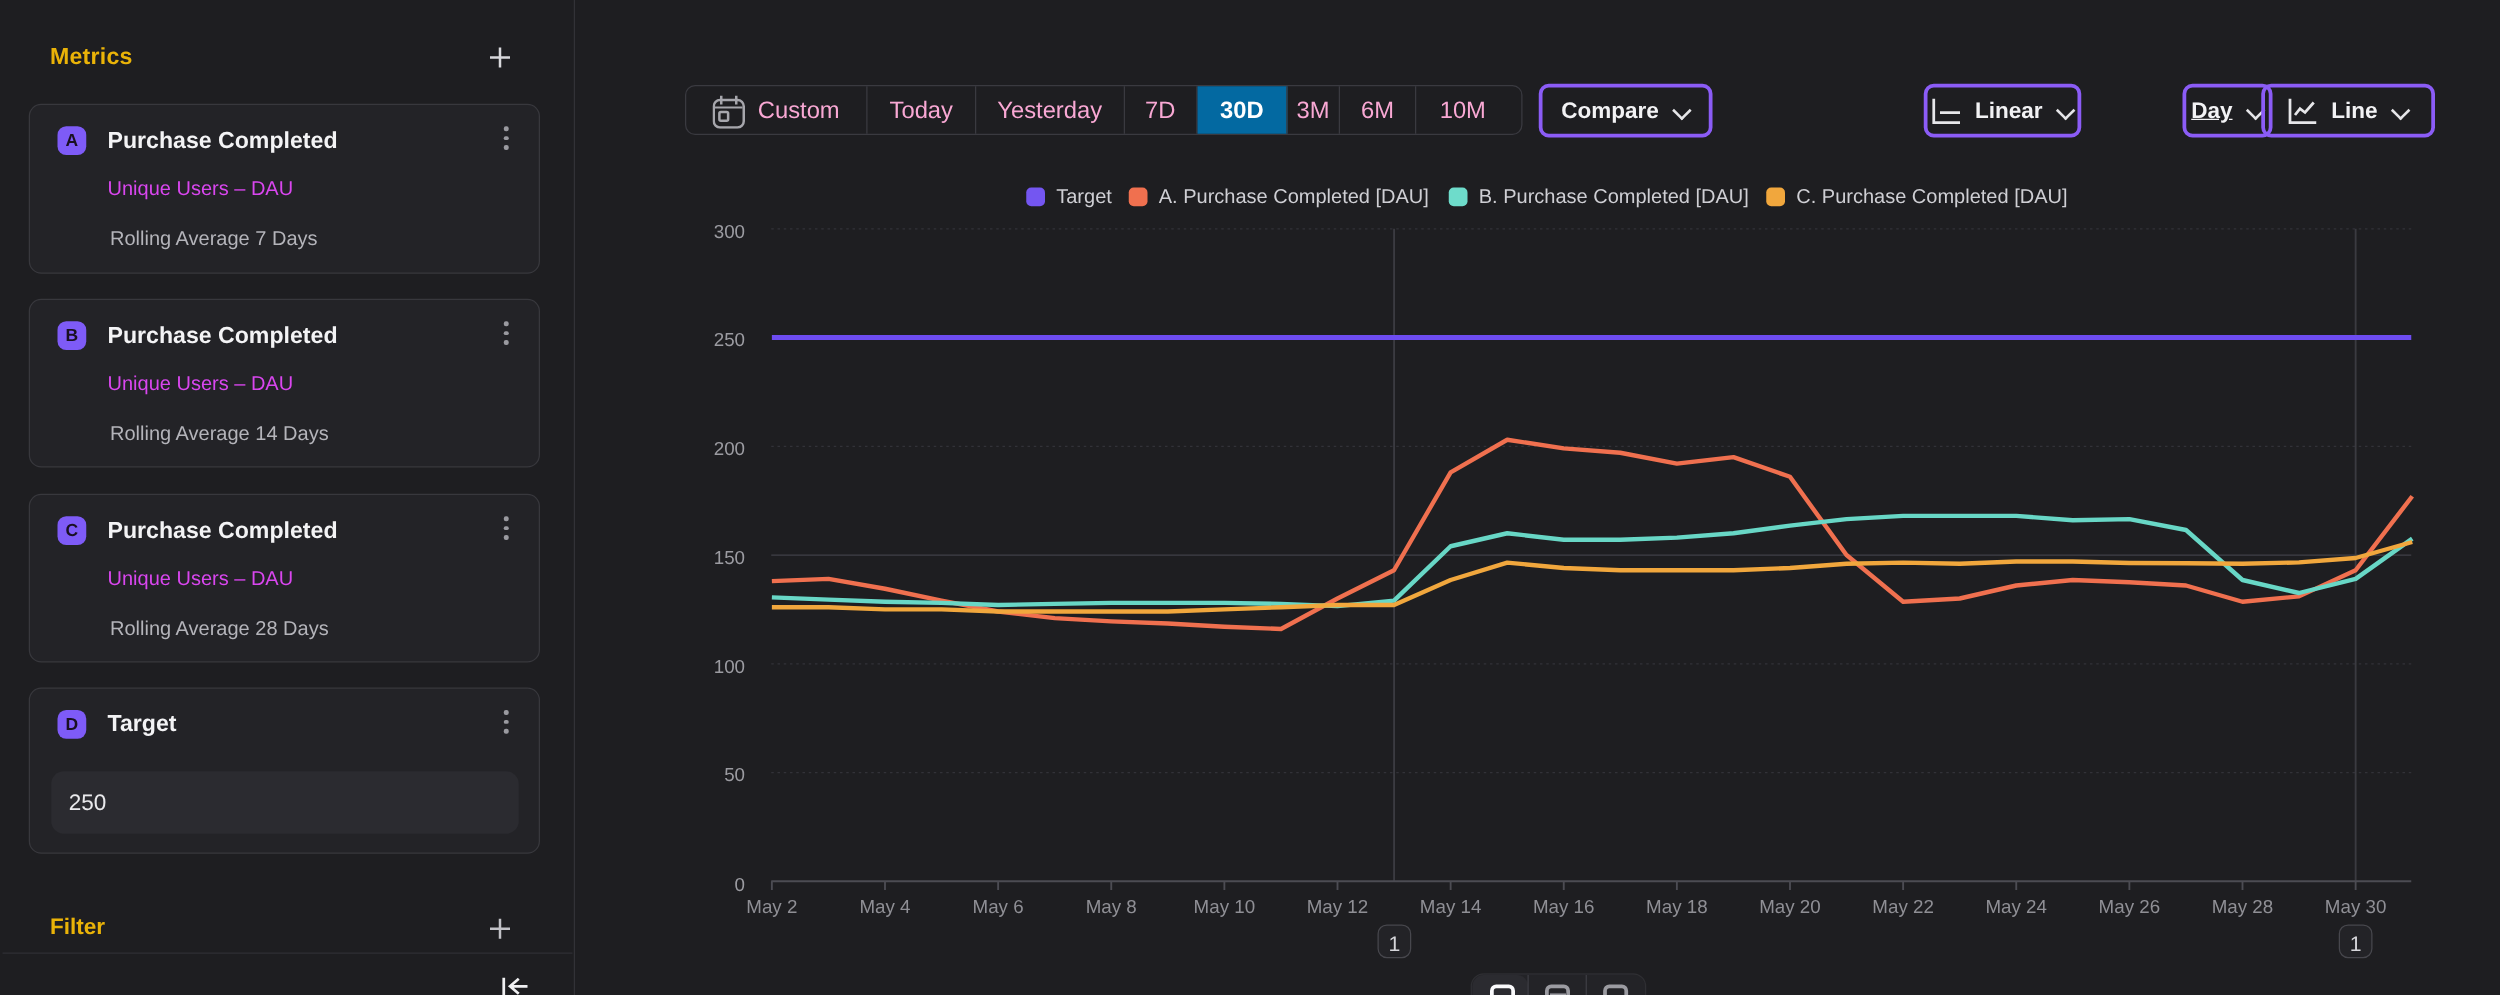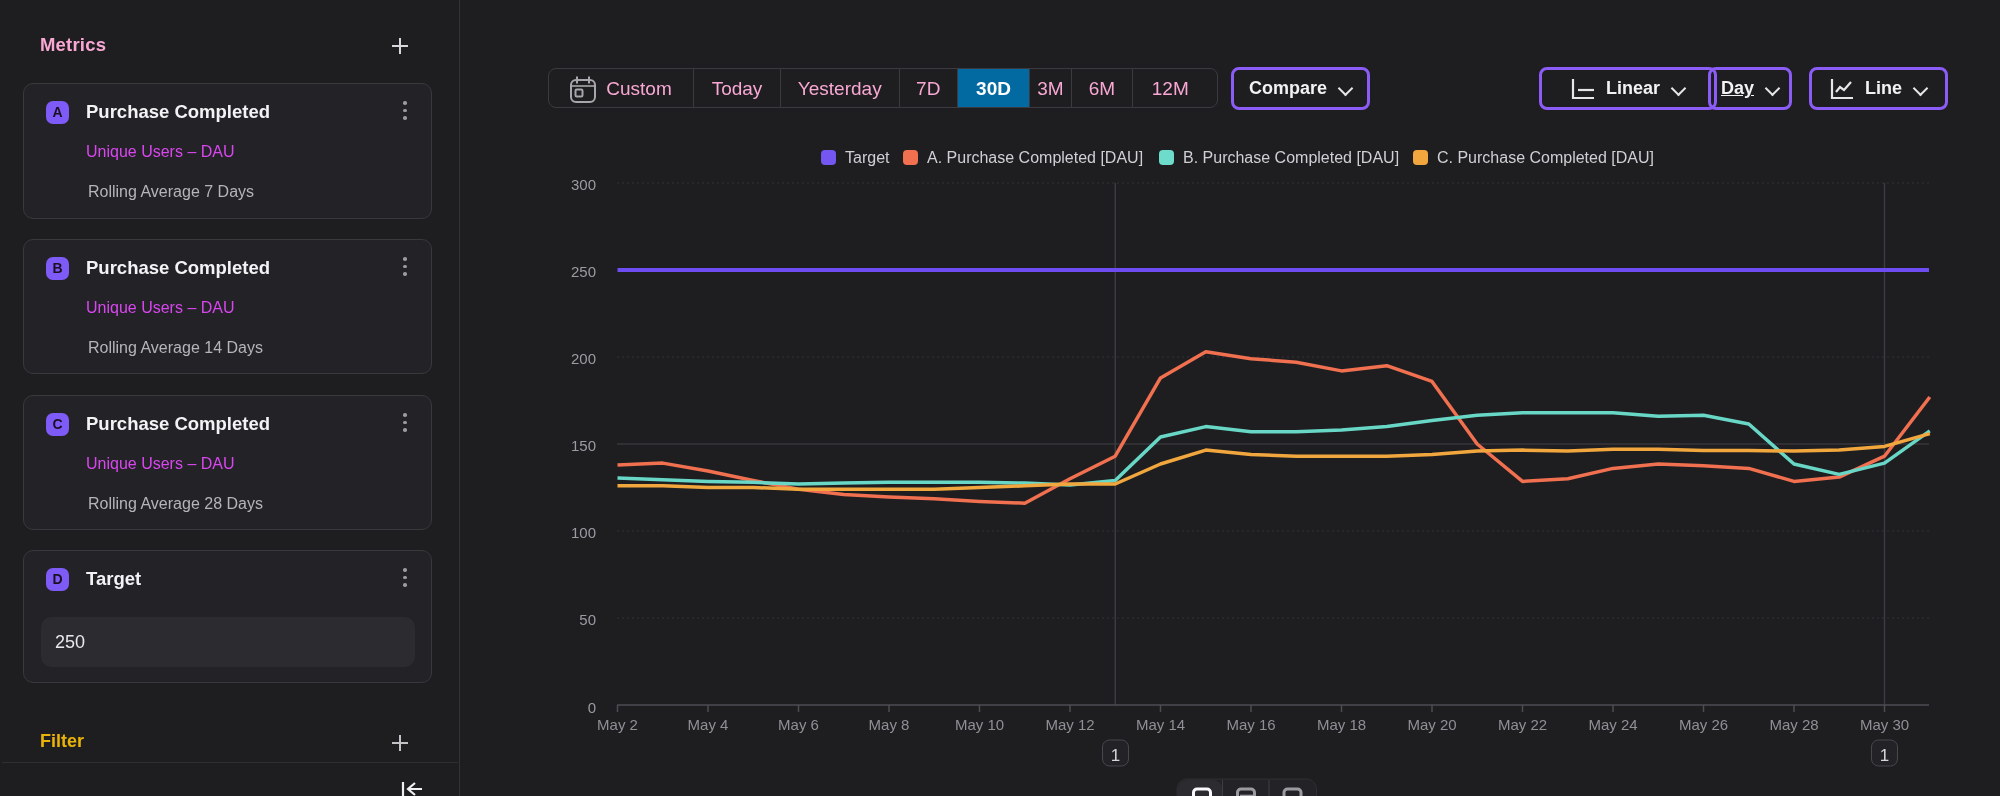--- a/index.html
+++ b/index.html
@@ -1,19 +1,19 @@
 <!DOCTYPE html>
 <html><head>
 <meta charset="utf-8">
 <style>
 * { margin:0; padding:0; box-sizing:border-box; }
 html,body { width:2000px; height:796px; overflow:hidden; background:#1e1e21; font-family:"Liberation Sans", sans-serif; }
 .abs { position:absolute; }
 #sidebar { position:absolute; left:0; top:0; width:460px; height:796px; border-right:1px solid #323237; }
-.metrics-h { position:absolute; left:40px; top:34px; font-size:18.5px; font-weight:700; color:#f9a8d4; letter-spacing:0.2px; }
+.metrics-h { position:absolute; left:40px; top:34px; font-size:18.5px; font-weight:700; color:#eab308; letter-spacing:0.2px; }
 .card { position:absolute; left:23px; width:409px; background:#232327; border:1px solid #38383d; border-radius:10px; }
 .badge { position:absolute; left:22px; top:17px; width:23px; height:23px; background:#7e5bf7; border-radius:7px; color:#191022; font-size:14px; font-weight:700; text-align:center; line-height:23px; }
 .ctitle { position:absolute; left:62px; top:17px; font-size:18.5px; font-weight:700; color:#f3f3f5; }
 .csub1 { position:absolute; left:62px; top:59px; font-size:16px; color:#d946ef; }
 .csub2 { position:absolute; left:64px; top:99px; font-size:16px; color:#b4b4ba; }
 .dots { position:absolute; right:24px; top:17px; width:4px; }
 .dots i { display:block; width:3.5px; height:3.5px; border-radius:50%; background:#9a9aa0; margin-bottom:4px; }
 .filter-h { position:absolute; left:40px; top:731px; font-size:18px; font-weight:700; color:#eab308; }
 .input250 { position:absolute; left:17px; top:66px; width:374px; height:50px; background:#2b2b30; border-radius:10px; color:#e9e9ec; font-size:18px; line-height:50px; padding-left:14px; }
 .sep { position:absolute; left:2px; top:762px; width:456px; height:1px; background:#2f2f34; }
@@ -185,31 +185,31 @@
         <rect x="5.5" y="13.5" width="7" height="7" rx="1.2" stroke="#a6a6ac" stroke-width="2"></rect>
       </svg>
     Custom
   </div>
   <div class="s" style="width:87px;">Today</div>
   <div class="s" style="width:118.5px;">Yesterday</div>
   <div class="s" style="width:58.5px;">7D</div>
   <div class="s active" style="width:72px;">30D</div>
   <div class="s" style="width:42px;">3M</div>
   <div class="s" style="width:61px;">6M</div>
-  <div class="s" style="width:74.5px;">12M</div>
+  <div class="s" style="width:74.5px;">10M</div>
 </div>
 <div class="btn" style="left:1231px; width:139px;">Compare <span class="chev"></span></div>
-<div class="btn" style="left:1539px; width:178px;">
+<div class="btn" style="left:1539px; width:126px;">
   <svg width="25" height="22" viewBox="0 0 25 22" fill="none">
       <path d="M2 1 v19 h21" stroke="#e6e6e9" stroke-width="2.2"></path>
       <path d="M7 12 h16" stroke="#e6e6e9" stroke-width="2.2"></path>
     </svg>
   Linear <span class="chev"></span>
 </div>
-<div class="btn" style="left:1708px; width:84px;text-decoration:underline;">Day <span class="chev"></span></div>
+<div class="btn" style="left:1746px; width:72px;text-decoration:underline;">Day <span class="chev"></span></div>
 <div class="btn" style="left:1809px; width:139px;">
   <svg width="25" height="22" viewBox="0 0 25 22" fill="none">
       <path d="M2 1 v19 h21" stroke="#e6e6e9" stroke-width="2.2"></path>
       <path d="M6 14 l4-5 4 3 7-8" stroke="#e6e6e9" stroke-width="2.2"></path>
     </svg>
   Line <span class="chev"></span>
 </div>
 
 <div class="leg" style="left:821px;">
     <div class="sw" style="background:#7456f1"></div>

